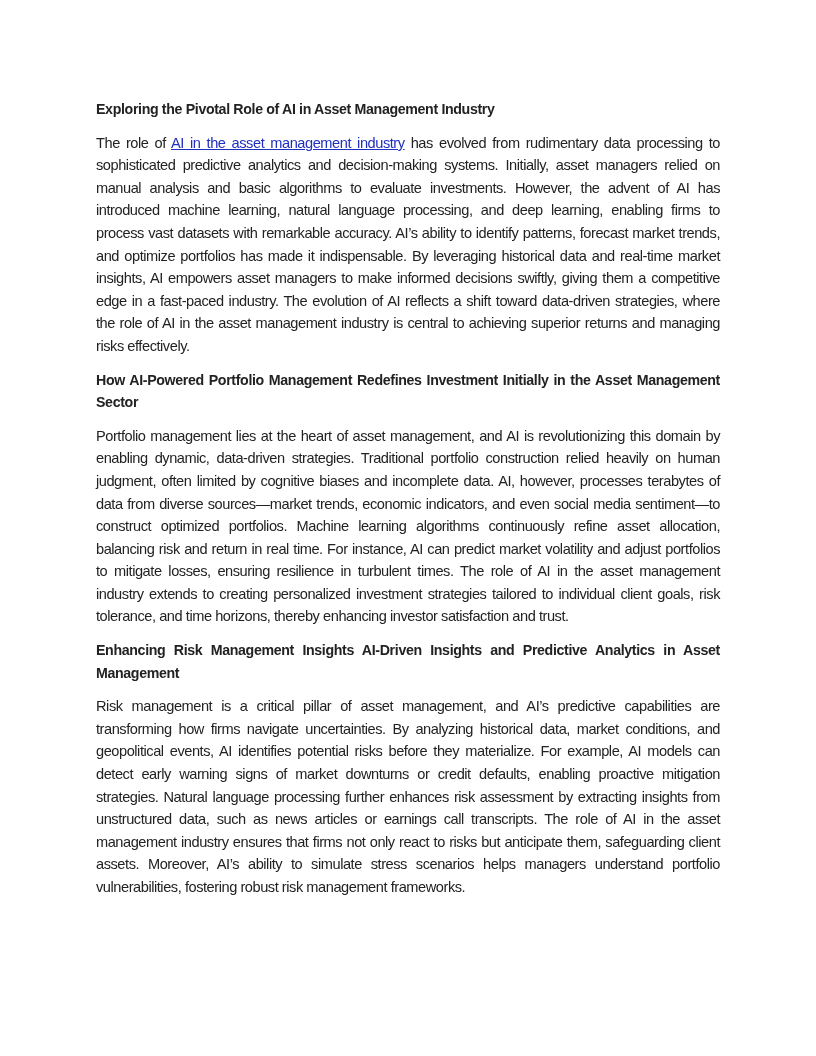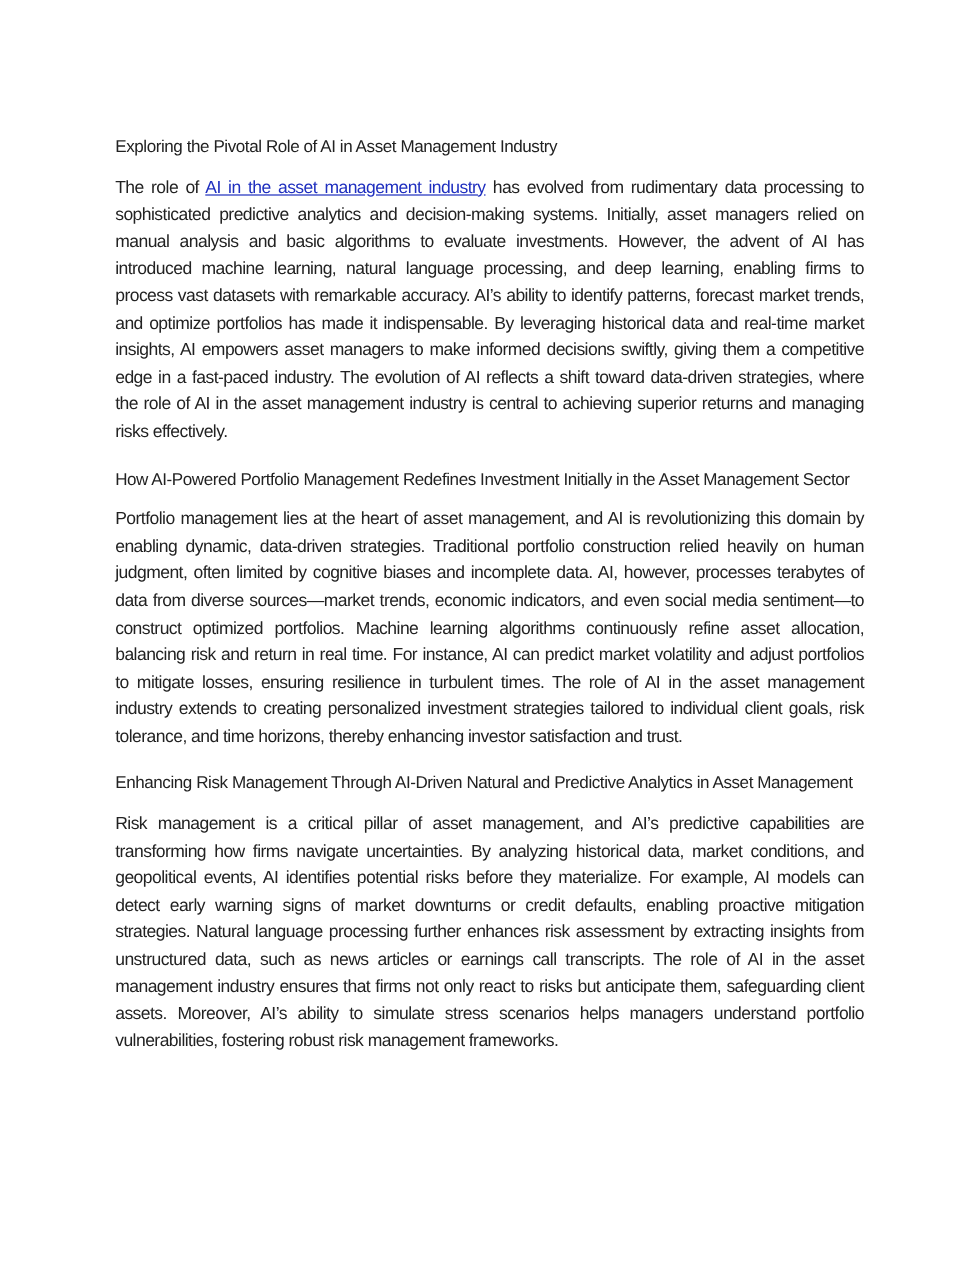--- a/index.html
+++ b/index.html
@@ -15,24 +15,24 @@
       font-family: "Liberation Sans", sans-serif;
       color: #222222;
     }
     .page {
       position: absolute;
       left: 96px;
       top: 95px;
       width: 624px;
     }
     .heading {
-      font-weight: normal;
+      font-weight: bold;
       font-size: 14.2px;
       line-height: 22.6px;
-      margin: 17px 0 11px 0;
+      margin: 3px 0 11px 0;
       text-align: justify;
       letter-spacing: -0.35px;
       color: #222222;
     }
     .para {
       font-size: 14.6px;
       line-height: 22.6px;
       margin: 0 0 11px 0;
       text-align: justify;
       letter-spacing: -0.45px;
@@ -53,17 +53,17 @@
     <h2 class="heading">Exploring the Pivotal Role of AI in Asset Management Industry</h2>
     <p class="para"><span>The role of </span><a class="link" href="#">AI in the asset management industry</a><span> has evolved from rudimentary data processing to sophisticated predictive analytics and decision-making systems. Initially, asset managers relied on manual analysis and basic algorithms to evaluate investments. However, the advent of AI has introduced machine learning, natural language processing, and deep learning, enabling firms to process vast datasets with remarkable accuracy. AI’s ability to identify patterns, forecast market trends, and optimize portfolios has made it indispensable. By leveraging historical data and real-time market insights, AI empowers asset managers to make informed decisions swiftly, giving them a competitive edge in a fast-paced industry. The evolution of AI reflects a shift toward data-driven strategies, where the role of AI in the asset management industry is central to achieving superior returns and managing risks effectively.</span></p>
   </section>
 
   <section>
     <h2 class="heading">How AI-Powered Portfolio Management Redefines Investment Initially in the Asset Management Sector</h2>
     <p class="para">Portfolio management lies at the heart of asset management, and AI is revolutionizing this domain by enabling dynamic, data-driven strategies. Traditional portfolio construction relied heavily on human judgment, often limited by cognitive biases and incomplete data. AI, however, processes terabytes of data from diverse sources—market trends, economic indicators, and even social media sentiment—to construct optimized portfolios. Machine learning algorithms continuously refine asset allocation, balancing risk and return in real time. For instance, AI can predict market volatility and adjust portfolios to mitigate losses, ensuring resilience in turbulent times. The role of AI in the asset management industry extends to creating personalized investment strategies tailored to individual client goals, risk tolerance, and time horizons, thereby enhancing investor satisfaction and trust.</p>
   </section>
 
   <section>
-    <h2 class="heading">Enhancing Risk Management Through AI-Driven Natural and Predictive Analytics in Asset Management</h2>
+    <h2 class="heading">Enhancing Risk Management Insights AI-Driven Insights and Predictive Analytics in Asset Management</h2>
     <p class="para">Risk management is a critical pillar of asset management, and AI’s predictive capabilities are transforming how firms navigate uncertainties. By analyzing historical data, market conditions, and geopolitical events, AI identifies potential risks before they materialize. For example, AI models can detect early warning signs of market downturns or credit defaults, enabling proactive mitigation strategies. Natural language processing further enhances risk assessment by extracting insights from unstructured data, such as news articles or earnings call transcripts. The role of AI in the asset management industry ensures that firms not only react to risks but anticipate them, safeguarding client assets. Moreover, AI’s ability to simulate stress scenarios helps managers understand portfolio vulnerabilities, fostering robust risk management frameworks.</p>
   </section>
 
 </div>
 
 </body></html>

